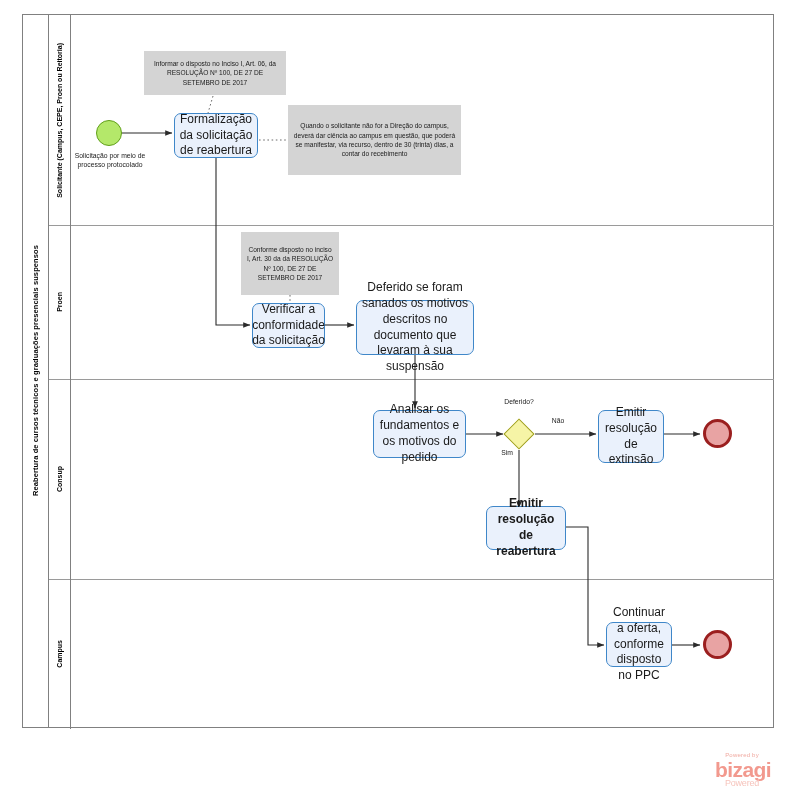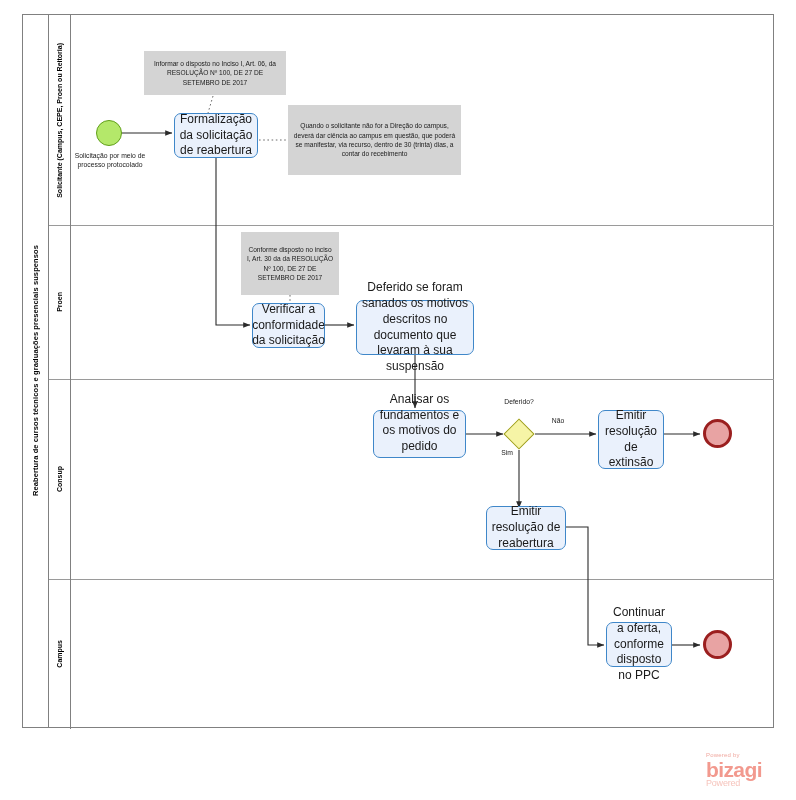--- a/index.html
+++ b/index.html
@@ -162,21 +162,21 @@
     white-space: nowrap;
   }
 
   
   .watermark {
     position: absolute;
     left: 706px;
     top: 752px;
     width: 74px;
     height: 40px;
-    text-align: left;
+    text-align: center;
   }
   .wm-powered {
     font-size: 6px;
     color: #f0a9a0;
     letter-spacing: 0.2px;
     margin-right: 2px;
     line-height: 1;
   }
   .wm-bizagi {
     font-size: 21px;
@@ -291,29 +291,29 @@
   </div>
 
   <div class="node task" style="left:252px; top:303px; width:73px; height:45px;">
     <span>Verificar a conformidade da solicitação</span>
   </div>
 
   <div class="node task" style="left:356px; top:300px; width:118px; height:55px;">
     <span>Deferido se foram sanados os motivos descritos no documento que levaram à sua suspensão</span>
   </div>
 
-  <div class="node task" style="left:373px; top:410px; width:93px; height:48px;align-items:flex-end;">
+  <div class="node task" style="left:373px; top:410px; width:93px; height:48px;">
     <span>Analisar os fundamentos e os motivos do pedido</span>
   </div>
 
-  <div class="node task" style="left:598px; top:410px; width:66px; height:59px;justify-content:flex-end;">
+  <div class="node task" style="left:598px; top:410px; width:66px; height:53px;justify-content:flex-end;">
     <span>Emitir resolução de extinsão</span>
   </div>
 
-  <div class="node task" style="left:486px; top:506px; width:80px; height:44px;">
+  <div class="node task" style="left:486px; top:506px; width:80px; height:44px;font-weight:bold;">
     <span>Emitir resolução de reabertura</span>
   </div>
 
   <div class="node task" style="left:606px; top:622px; width:66px; height:45px;">
     <span>Continuar a oferta, conforme disposto no PPC</span>
   </div>
 
   <div class="gateway-wrap" style="left:508px; top:423px; width:22px; height:22px;">
     <div class="gateway"></div>
   </div>

